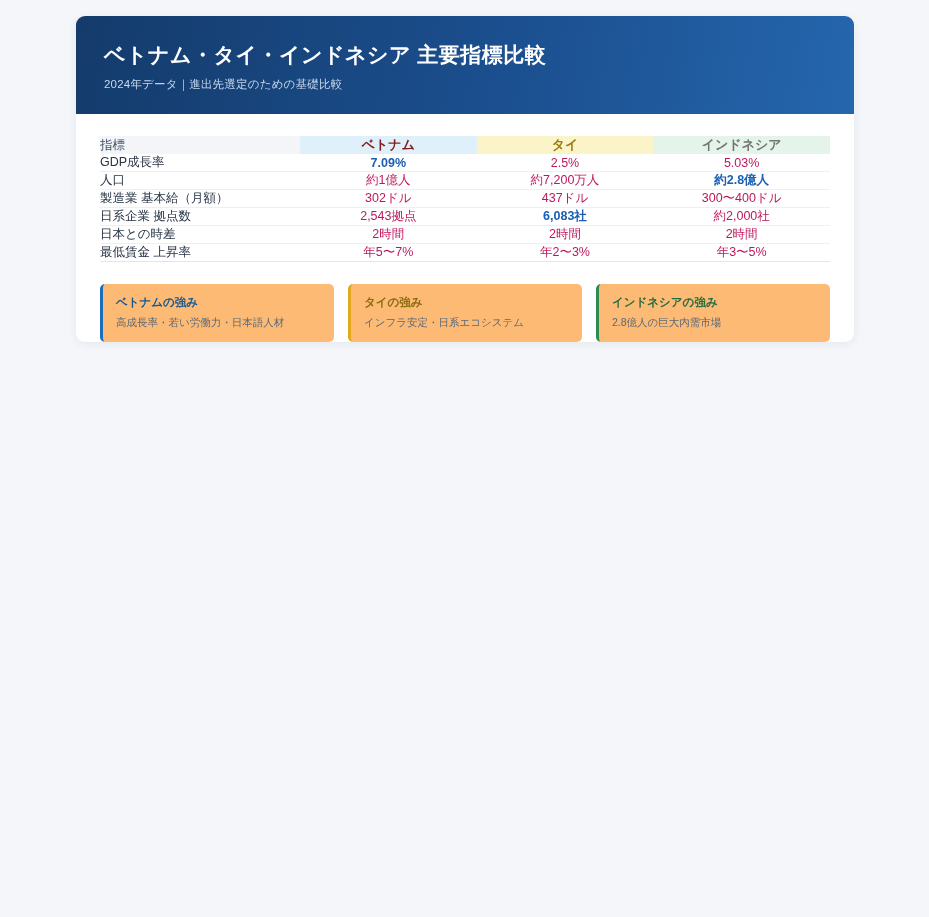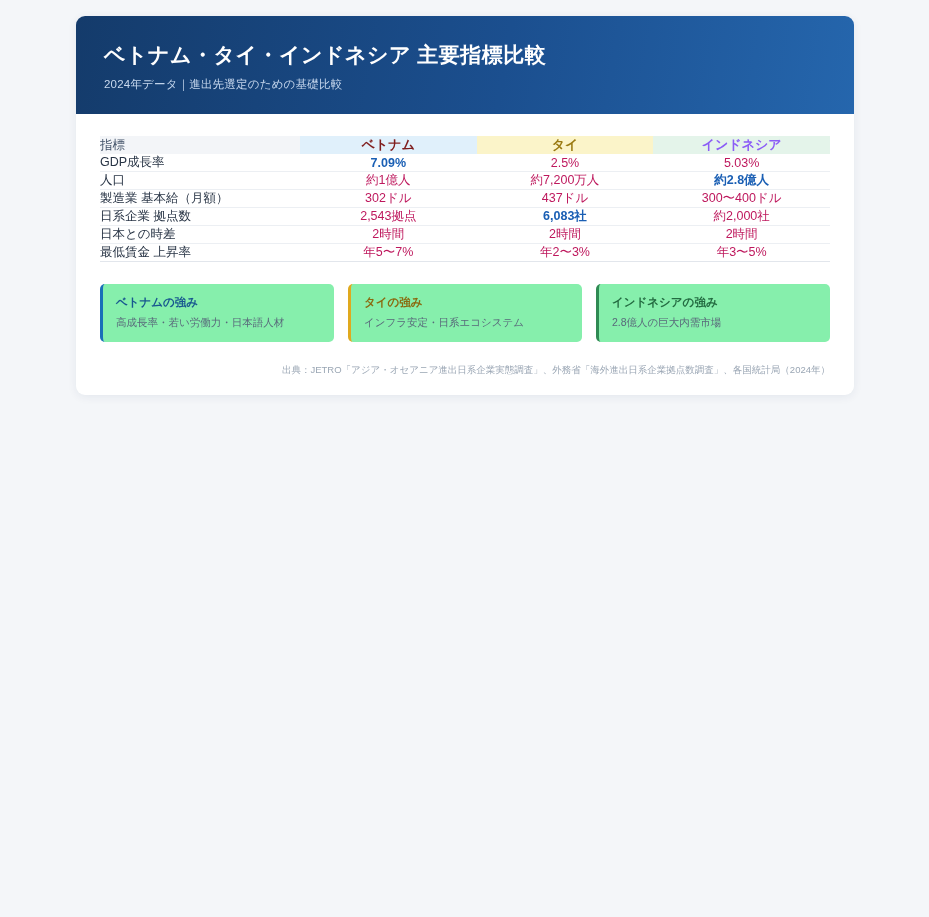--- a/index.html
+++ b/index.html
@@ -67,21 +67,21 @@
     margin-left: 16px;
   }
   .th-c {
     font-size: 13px;
     font-weight: bold;
     text-align: center;
     padding: 13px 0;
   }
   .th-vn { background: #e0f0fb; color: #7f1d1d; }
   .th-th { background: #fbf4c9; color: #9a7a12; }
-  .th-id { background: #e4f4ea; color: #8b5cf6; }
+  .th-id { background: #e4f4ea; color: #737373; }
 
   table.cmp tbody tr {
     border-bottom: 1px solid #eceff3;
   }
   table.cmp tbody tr:last-child {
     border-bottom: 1px solid #e2e6ec;
   }
   .td-metric {
     color: #283445;
     font-size: 12.5px;
@@ -98,21 +98,21 @@
     color: #1a5fb4;
     font-weight: bold;
   }
   .cards-row {
     display: flex;
     gap: 14px;
     padding: 22px 24px 0 24px;
   }
   .scard {
     flex: 1;
-    background: #86efac;
+    background: #fdba74;
     border-radius: 5px;
     padding: 11px 13px 12px 13px;
   }
   .scard.vn { border-left: 3px solid #1a6fb8; }
   .scard.th { border-left: 3px solid #e0a91e; }
   .scard.id { border-left: 3px solid #2f8a53; }
   .scard-title {
     font-size: 11.5px;
     font-weight: bold;
     margin-bottom: 6px;
@@ -202,16 +202,15 @@
       <div class="scard th">
         <div class="scard-title">タイの強み</div>
         <div class="scard-text">インフラ安定・日系エコシステム</div>
       </div>
       <div class="scard id">
         <div class="scard-title">インドネシアの強み</div>
         <div class="scard-text">2.8億人の巨大内需市場</div>
       </div>
     </div>
 
-    <div class="source">出典：JETRO「アジア・オセアニア進出日系企業実態調査」、外務省「海外進出日系企業拠点数調査」、各国統計局（2024年）</div>
 
   </div>
 </div>
 
 </body></html>

